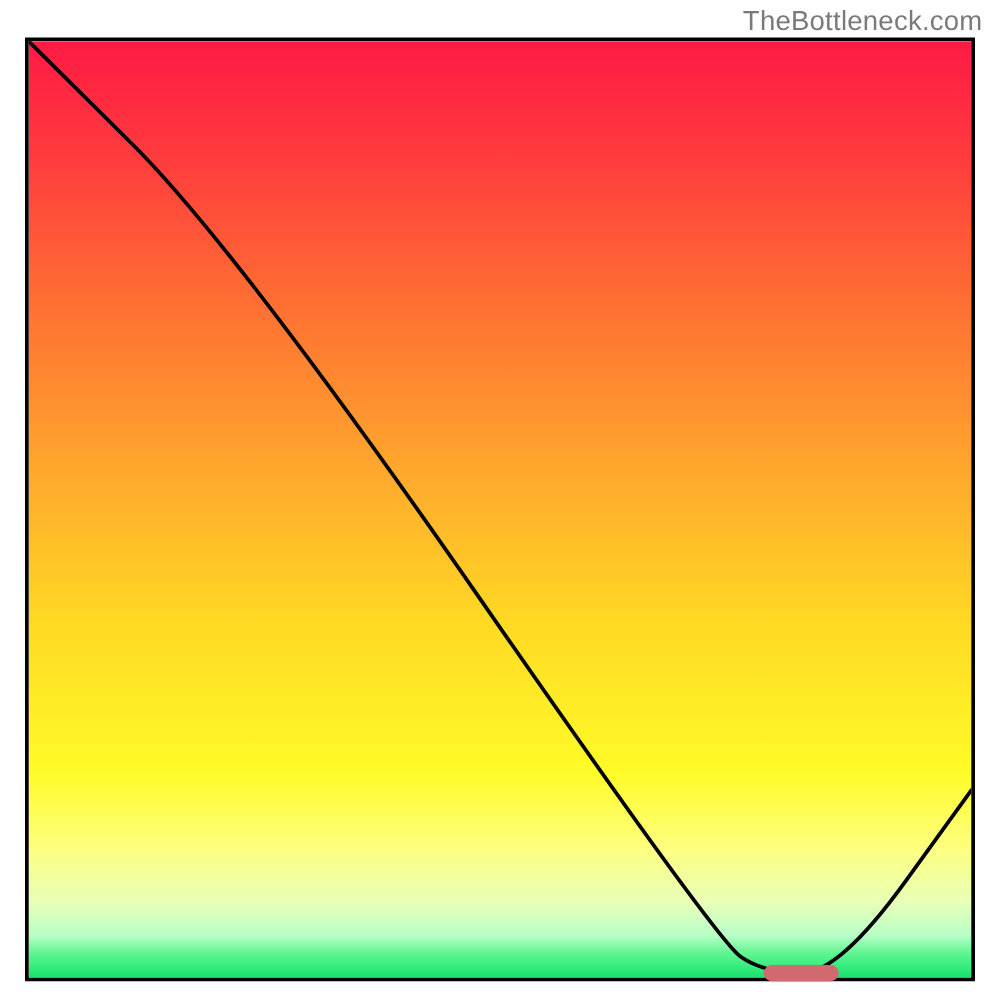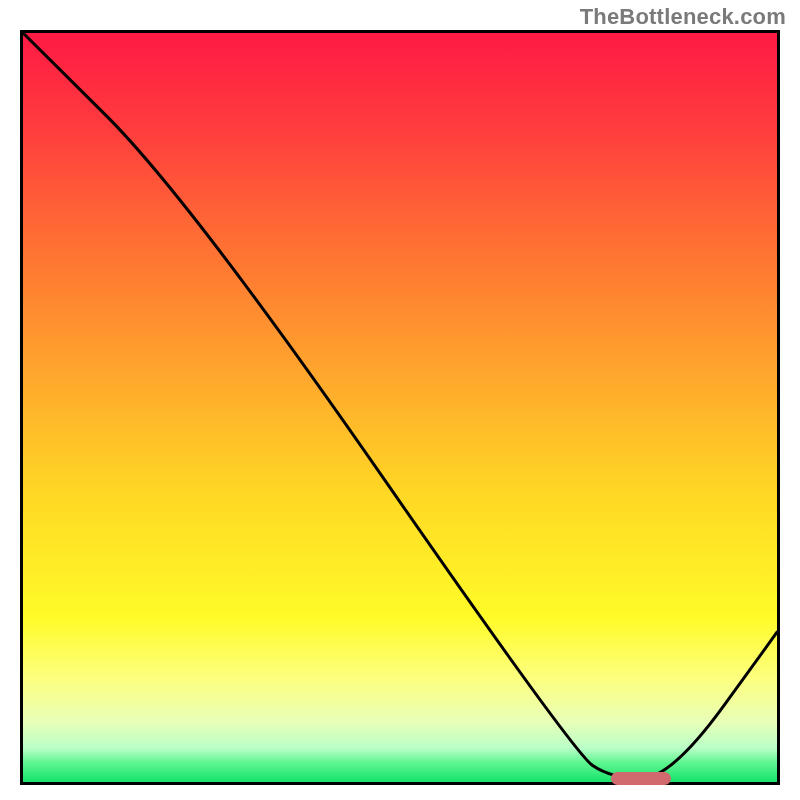--- a/index.html
+++ b/index.html
@@ -1,17 +1,17 @@
 <!DOCTYPE html>
 <html><head>
 <meta charset="utf-8">
 <style>
   html,body{margin:0;padding:0;width:800px;height:800px;overflow:hidden;background:#fff;font-family:Arial,Helvetica,sans-serif}
   .frame{position:relative;width:800px;height:800px}
-  .attribution{position:absolute;top:4px;right:14px;font-size:22px;font-weight:700;color:#7a7a7a;letter-spacing:.2px}
+  .attribution{position:absolute;top:4px;right:14px;font-size:22px;font-weight:400;color:#7a7a7a;letter-spacing:.2px}
   .plot-border{position:absolute;left:20px;top:30px;width:760px;height:755px;border:3px solid #000;box-sizing:border-box}
   svg.bg{position:absolute;left:23px;top:33px;width:754px;height:749px}
   svg.curve{position:absolute;left:23px;top:33px;width:754px;height:749px}
   .marker{position:absolute;height:13px;background:#d06a6e;border-radius:7px}
 </style>
 </head>
 <body>
 
 <div class="frame">
 

